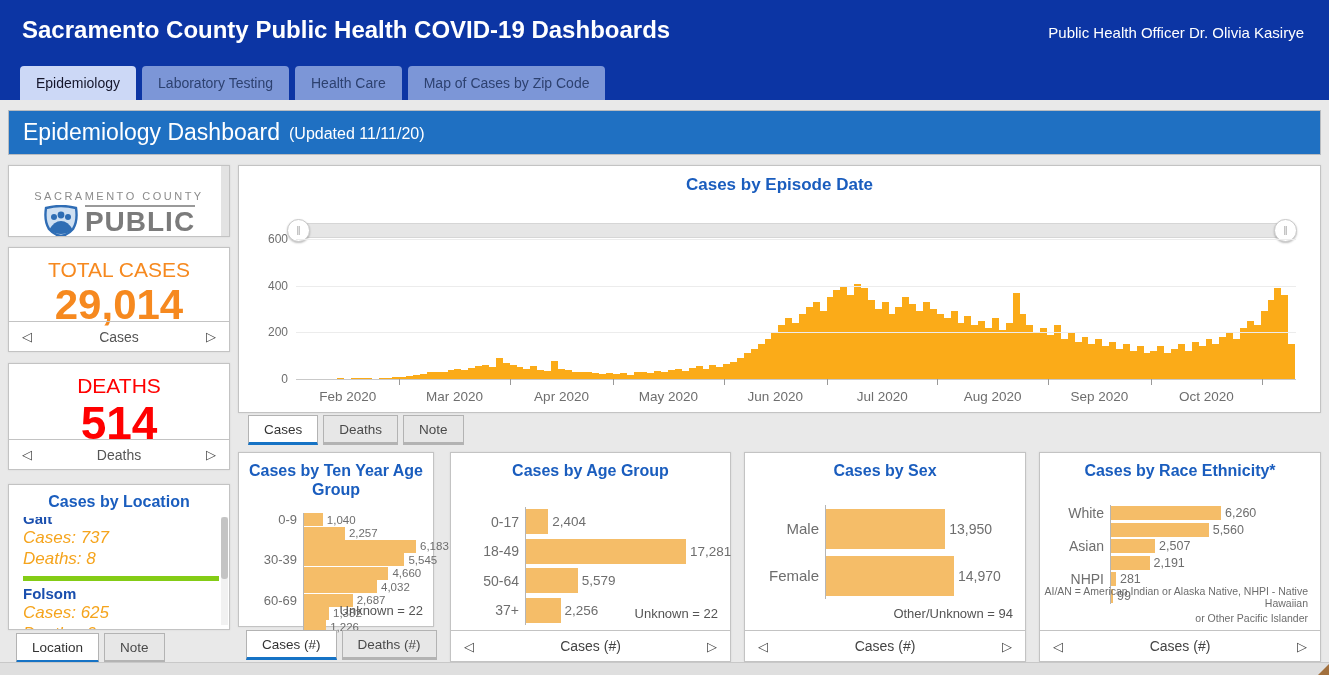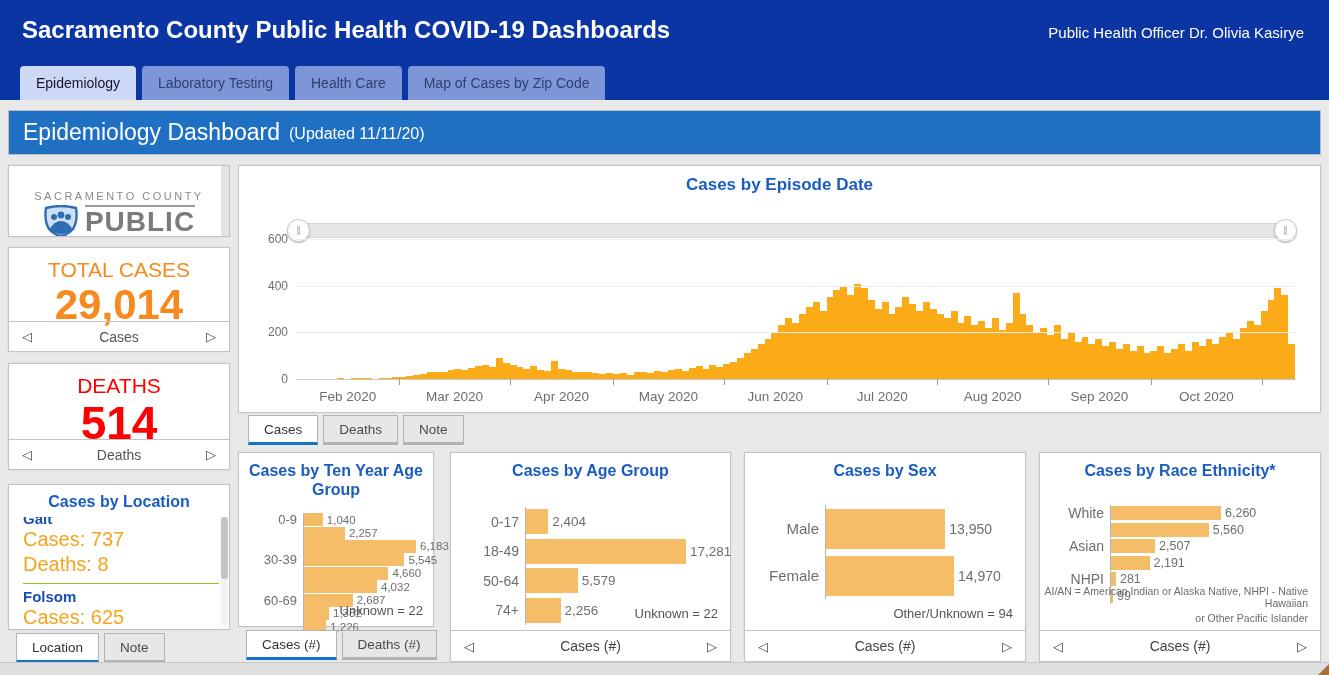--- a/index.html
+++ b/index.html
@@ -38,24 +38,24 @@
   .stat-value{font-size:42px;font-weight:bold;text-align:center;line-height:1.1;}
   .orange{color:#f6891f;} .red{color:#ff0000;}
   .card-nav{position:absolute;left:0;bottom:0;width:100%;height:30px;border-top:1px solid #c3c3c3;
             display:flex;align-items:center;justify-content:space-between;padding:0 13px;box-sizing:border-box;}
   .card-nav .lbl{font-size:14px;color:#555;}
   .arrow{font-size:13px;color:#444;cursor:pointer;}
 
   .loc-card{left:8px;top:484px;width:222px;height:146px;overflow:hidden;}
   .loc-title{font-size:16px;margin-top:8px;}
   .loc-list{position:absolute;left:0;top:32px;right:10px;bottom:0;overflow:hidden;padding-left:14px;}
-  .loc-item{padding:4px 0 6px 0;border-bottom:1px solid #84cc16;}
+  .loc-item{padding:4px 0 6px 0;border-bottom:5px solid #84cc16;}
   .loc-item:last-child{border-bottom:none;}
   .loc-name{color:#1a4fae;font-weight:bold;font-size:15px;}
-  .loc-line{color:#f5a41d;font-size:20px;line-height:1.25;}
+  .loc-line{color:#f5a41d;font-style:italic;font-size:17px;line-height:1.25;}
   .loc-scroll{position:absolute;right:1px;top:32px;width:7px;height:108px;background:#f1f1f1;}
   .loc-thumb{position:absolute;left:0;top:0;width:7px;height:62px;background:#c4c4c4;border-radius:3px;}
 
   
   .tabstrip{position:absolute;display:flex;gap:5px;}
   .stab{padding:6px 15px 5px 15px;background:#e7e7e7;border:1px solid #b3b3b3;color:#4a4a4a;
         font-size:13.5px;cursor:pointer;border-bottom:3px solid #b3b3b3;}
   .stab.active{background:#fff;color:#333;border-bottom:3px solid #1673c5;}
 
   
@@ -459,21 +459,21 @@
           </div>
         </div>
         <div class="hrow" style="height: 29.5px;">
           <span class="hlabel" style="width: 56px; font-size: 14px; padding-right: 6px;">50-64</span>
           <div class="hbarzone">
             <div class="hbar" style="width: 51.6544px; height: 25px;"></div>
             <span class="hval" style="font-size: 13.5px;">5,579</span>
           </div>
         </div>
         <div class="hrow" style="height: 29.5px;">
-          <span class="hlabel" style="width: 56px; font-size: 14px; padding-right: 6px;">74+</span>
+          <span class="hlabel" style="width: 56px; font-size: 14px; padding-right: 6px;">37+</span>
           <div class="hbarzone">
             <div class="hbar" style="width: 34.5165px; height: 25px;"></div>
             <span class="hval" style="font-size: 13.5px;">2,256</span>
           </div>
         </div>
       </div>
     <div class="note" style="right:12px;bottom:40px;">Unknown = 22</div>
     <div class="foot-nav">
       <span class="arrow">◁</span>
       <span class="lbl">Cases (#)</span>

